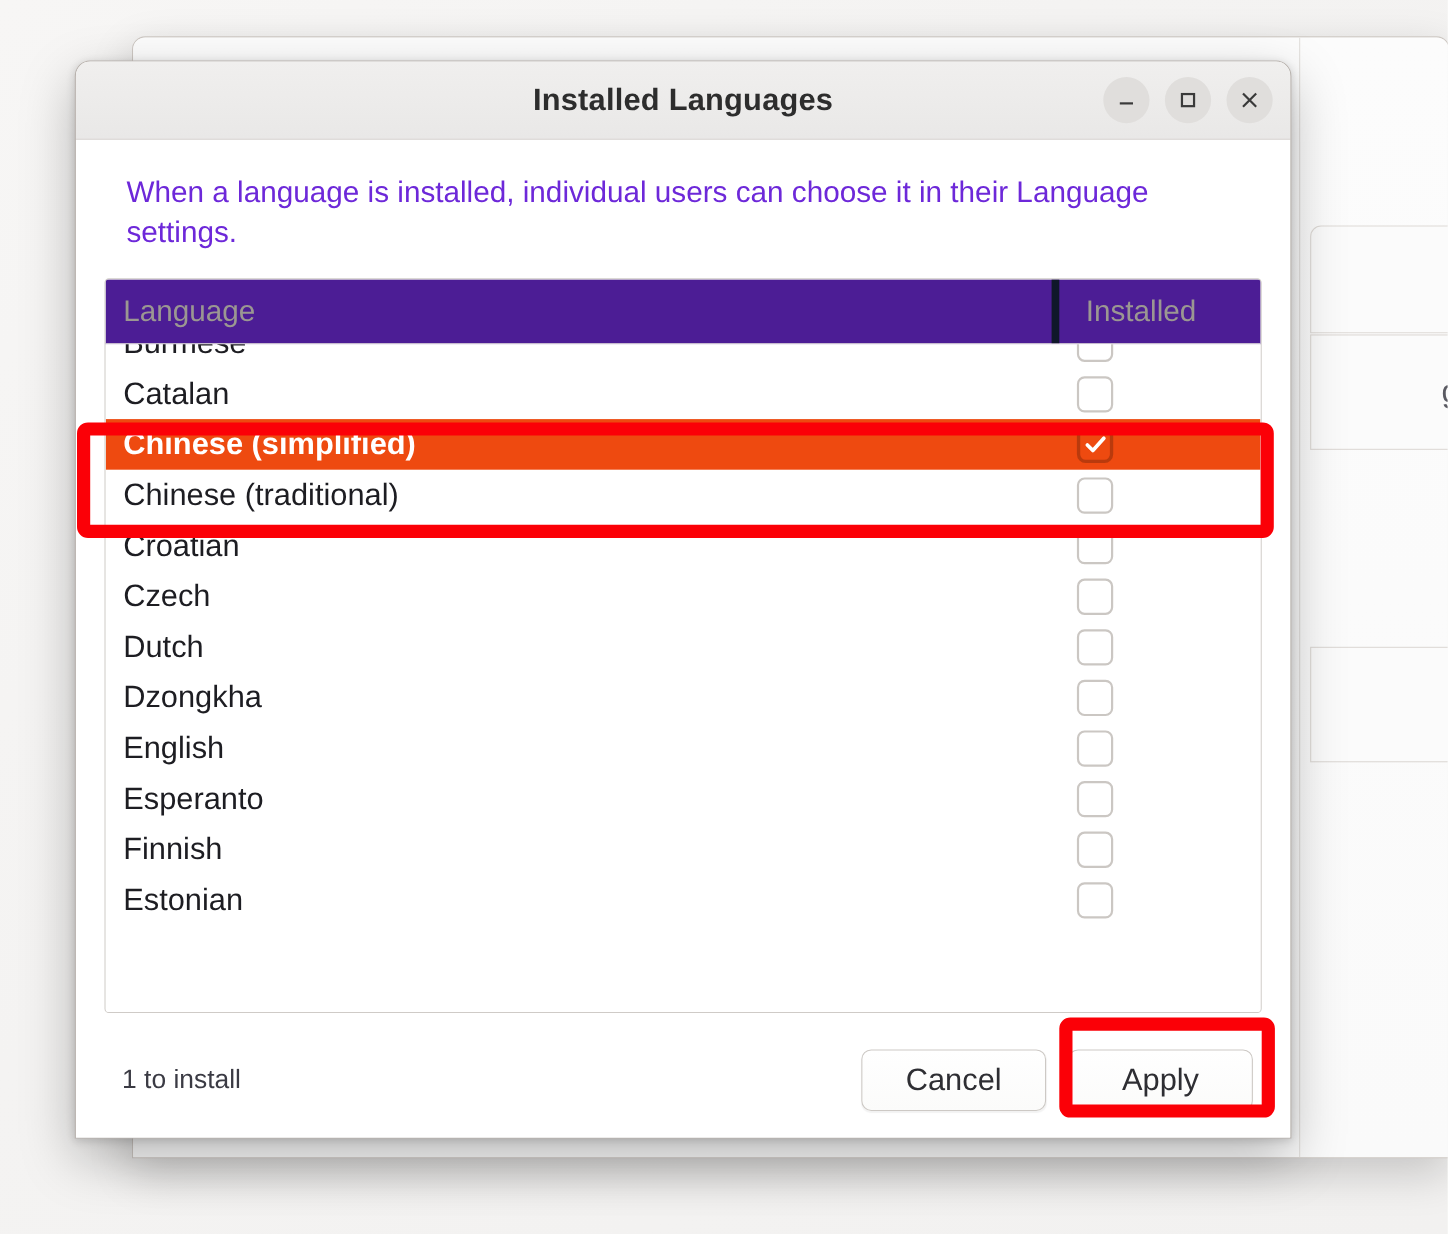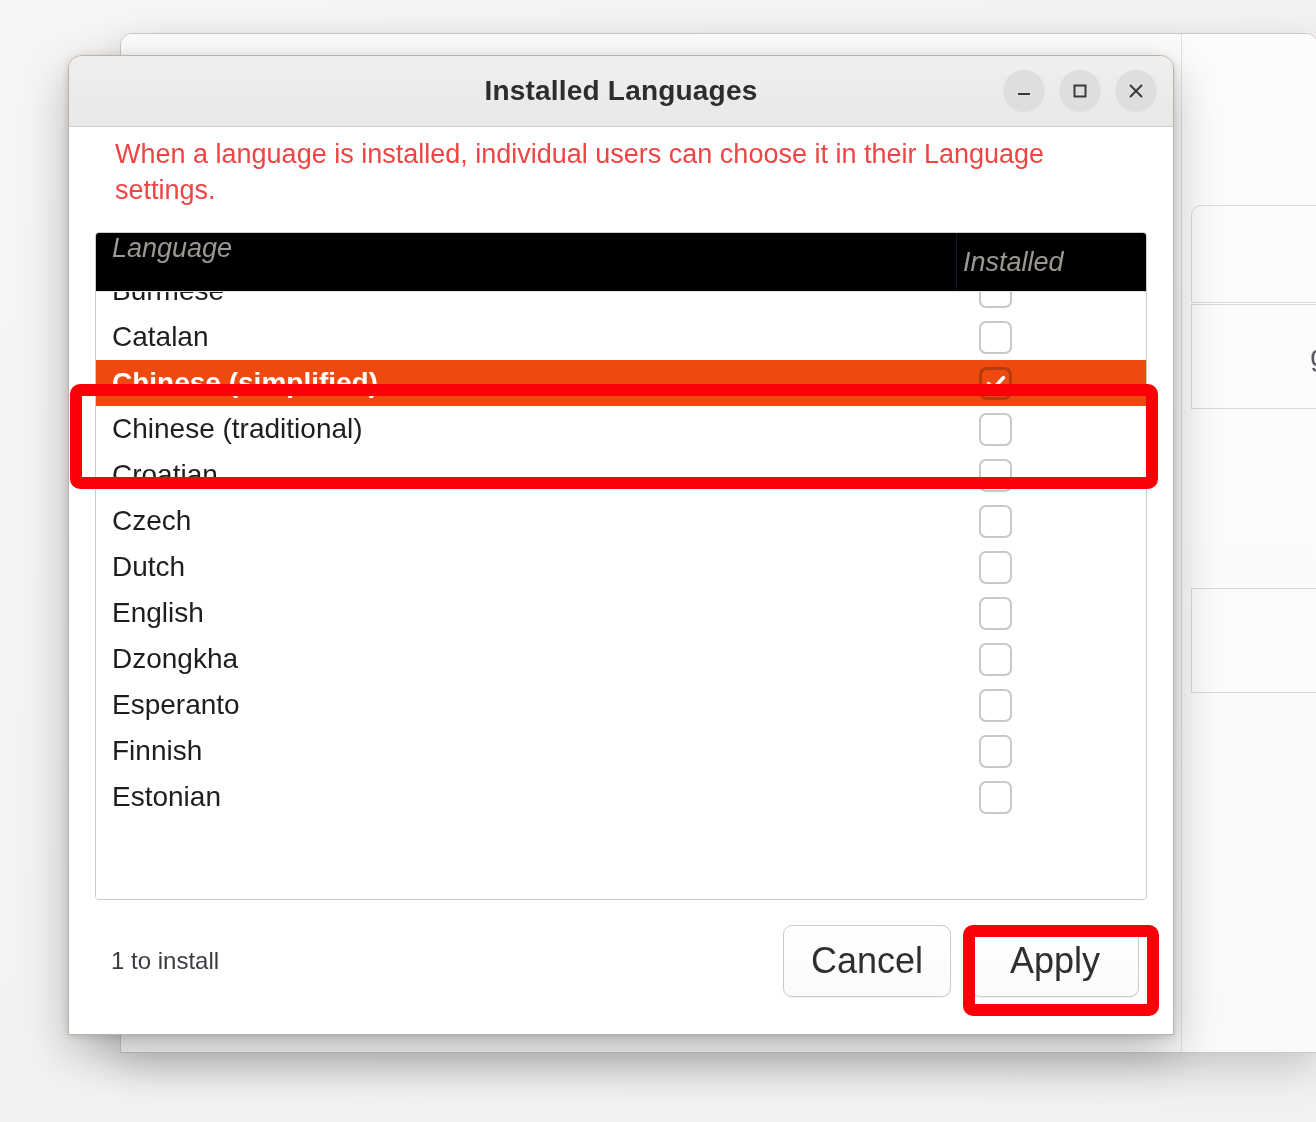--- a/index.html
+++ b/index.html
@@ -128,61 +128,60 @@
   .dialog-body {
     flex: 1;
     display: flex;
     flex-direction: column;
     background: #ffffff;
     padding: 0 26px;
     box-sizing: border-box;
   }
 
   .desc {
-    margin-top: 9px;
+    margin-top: 30px;
     font-size: 27px;
     line-height: 1.34;
-    color: #ef4444;
+    color: #6d28d9;
     padding: 0 14px 0 20px;
   }
 
   .list-frame {
     margin-top: 24px;
     border: 1px solid #cfcbc7;
     border-radius: 4px;
     background: #ffffff;
     height: 668px;
     display: flex;
     flex-direction: column;
     overflow: hidden;
     box-sizing: border-box;
   }
 
   .list-header {
     display: flex;
     height: 58px;
     min-height: 58px;
-    align-items: flex-start;
-    background: #000000;
+    align-items: center;
+    background: #4c1d95;
     border-bottom: 1px solid #e4e1de;
     position: relative;
-    font-style: italic;
   }
   .hdr-lang {
     flex: 1;
     padding-left: 16px;
     font-size: 27px;
     color: #9b9792;
   }
   .hdr-installed {
     width: 190px;
-    padding-left: 6px;
+    padding-left: 24px;
     font-size: 27px;
     color: #9b9792;
-    border-left: 1px solid #0f172a;
+    border-left: 7px solid #0f172a;
     height: 58px;
     display: flex;
     align-items: center;
     box-sizing: border-box;
   }
 
   .list-viewport {
     flex: 1;
     overflow: hidden;
     position: relative;
@@ -250,26 +249,26 @@
     padding: 0 8px 0 16px;
     box-sizing: border-box;
   }
   .install-count {
     font-size: 24px;
     color: #3b3b44;
     flex: 1;
   }
   .btn {
     min-width: 168px;
-    height: 72px;
+    height: 56px;
     border: 1px solid #cdc9c5;
     border-radius: 9px;
     background: linear-gradient(180deg, #ffffff 0%, #fbfbfa 100%);
     color: #2e2e33;
-    font-size: 36px;
+    font-size: 28px;
     font-family: "Liberation Sans", sans-serif;
     display: flex;
     align-items: center;
     justify-content: center;
     cursor: pointer;
     box-shadow: 0 1px 1px rgba(0,0,0,0.05);
   }
   .btn + .btn { margin-left: 20px; }
 
   
@@ -387,27 +386,27 @@
                   <div class="checkbox"></div>
                 </div>
               </div>
               <div class="lang-row">
                 <div class="lang-name">Dutch</div>
                 <div class="cb-cell">
                   <div class="checkbox"></div>
                 </div>
               </div>
               <div class="lang-row">
+                <div class="lang-name">Dzongkha</div>
+                <div class="cb-cell">
+                  <div class="checkbox"></div>
+                </div>
+              </div>
+              <div class="lang-row">
                 <div class="lang-name">English</div>
-                <div class="cb-cell">
-                  <div class="checkbox"></div>
-                </div>
-              </div>
-              <div class="lang-row">
-                <div class="lang-name">Dzongkha</div>
                 <div class="cb-cell">
                   <div class="checkbox"></div>
                 </div>
               </div>
               <div class="lang-row">
                 <div class="lang-name">Esperanto</div>
                 <div class="cb-cell">
                   <div class="checkbox"></div>
                 </div>
               </div>

